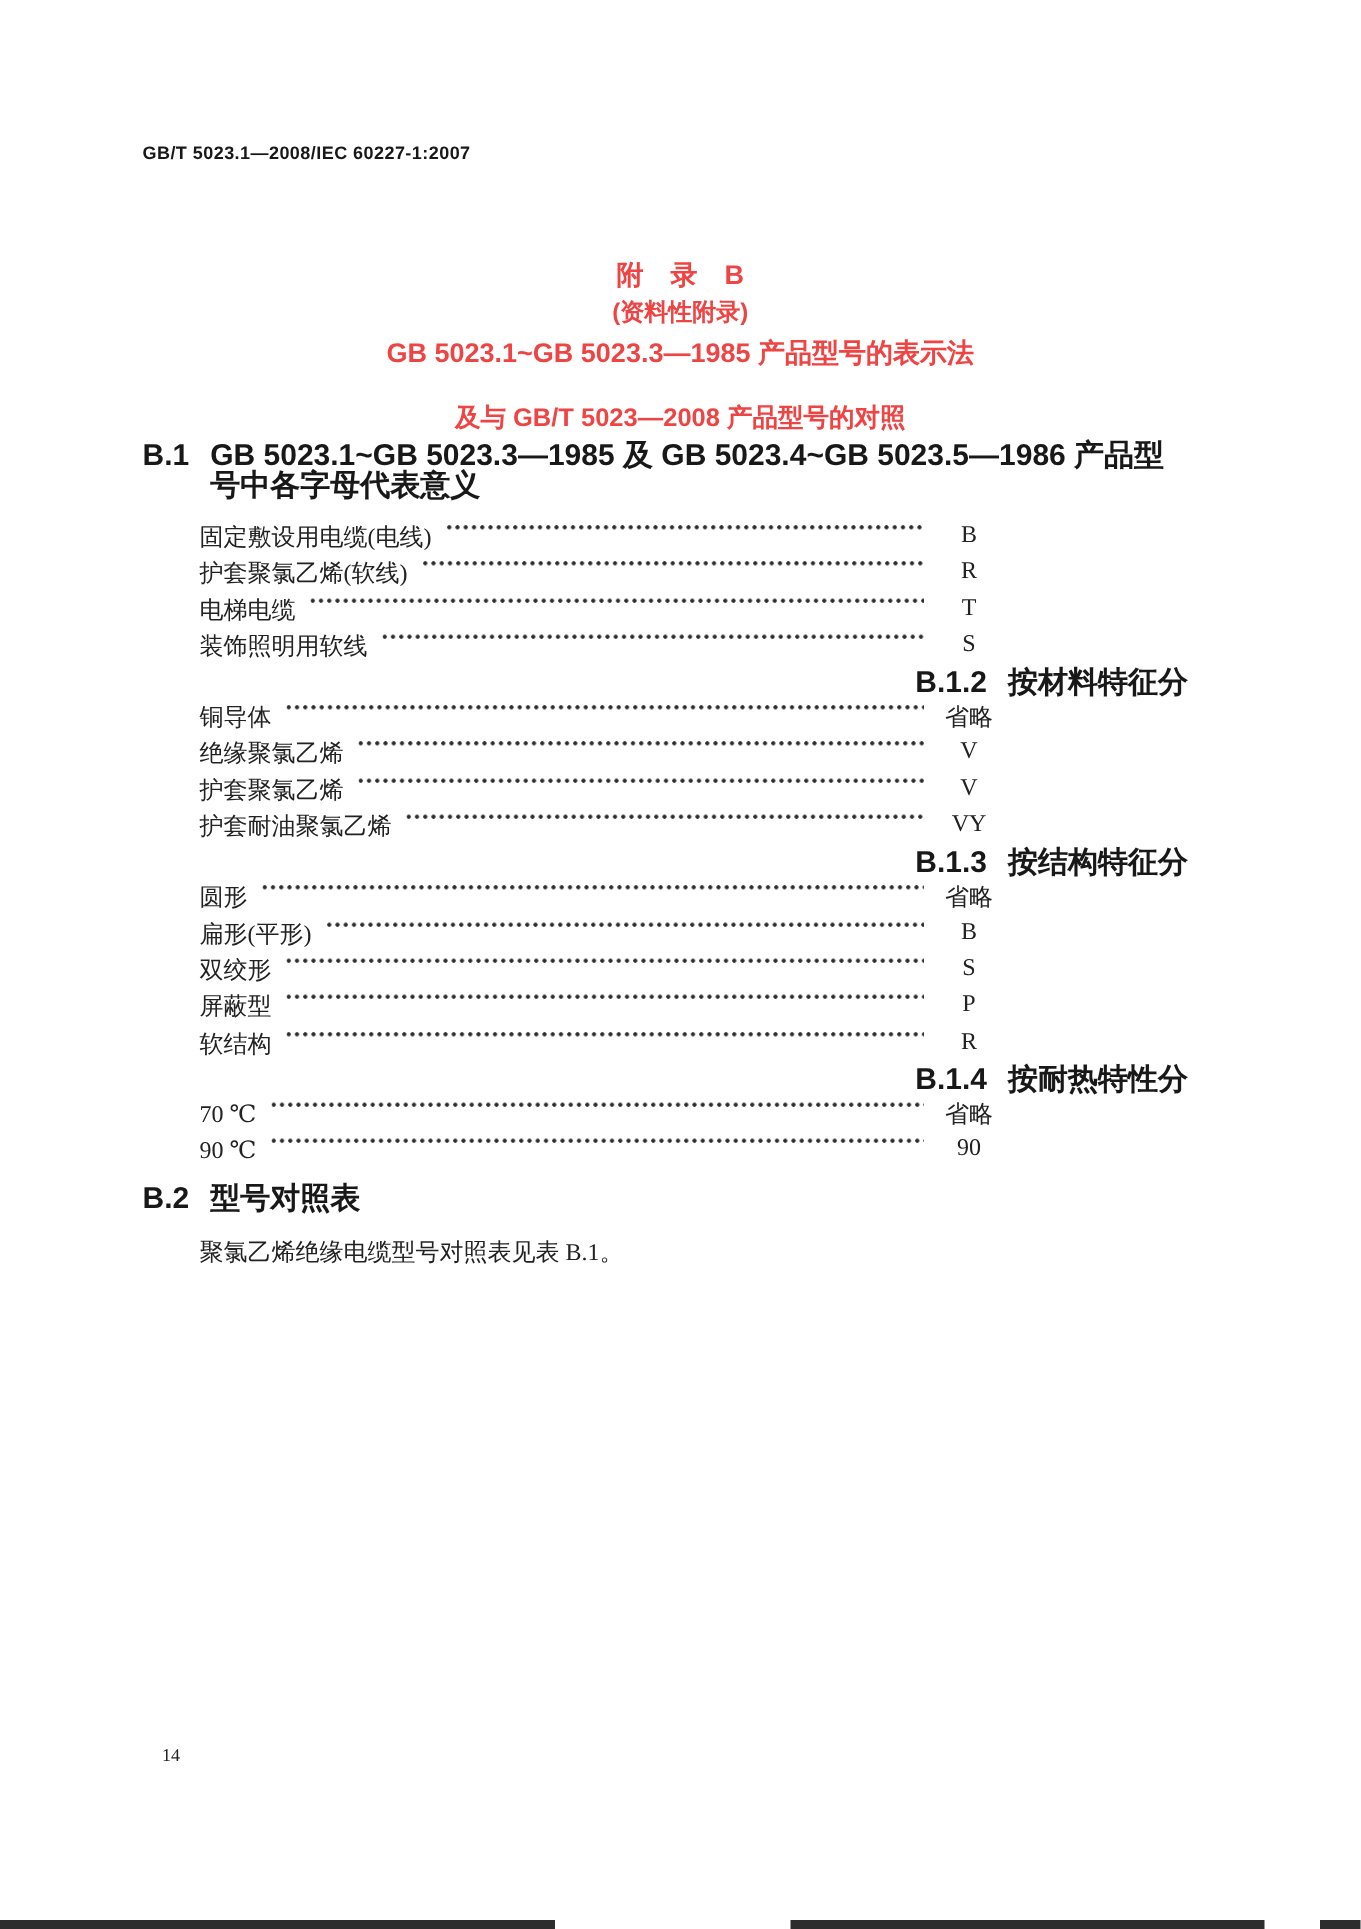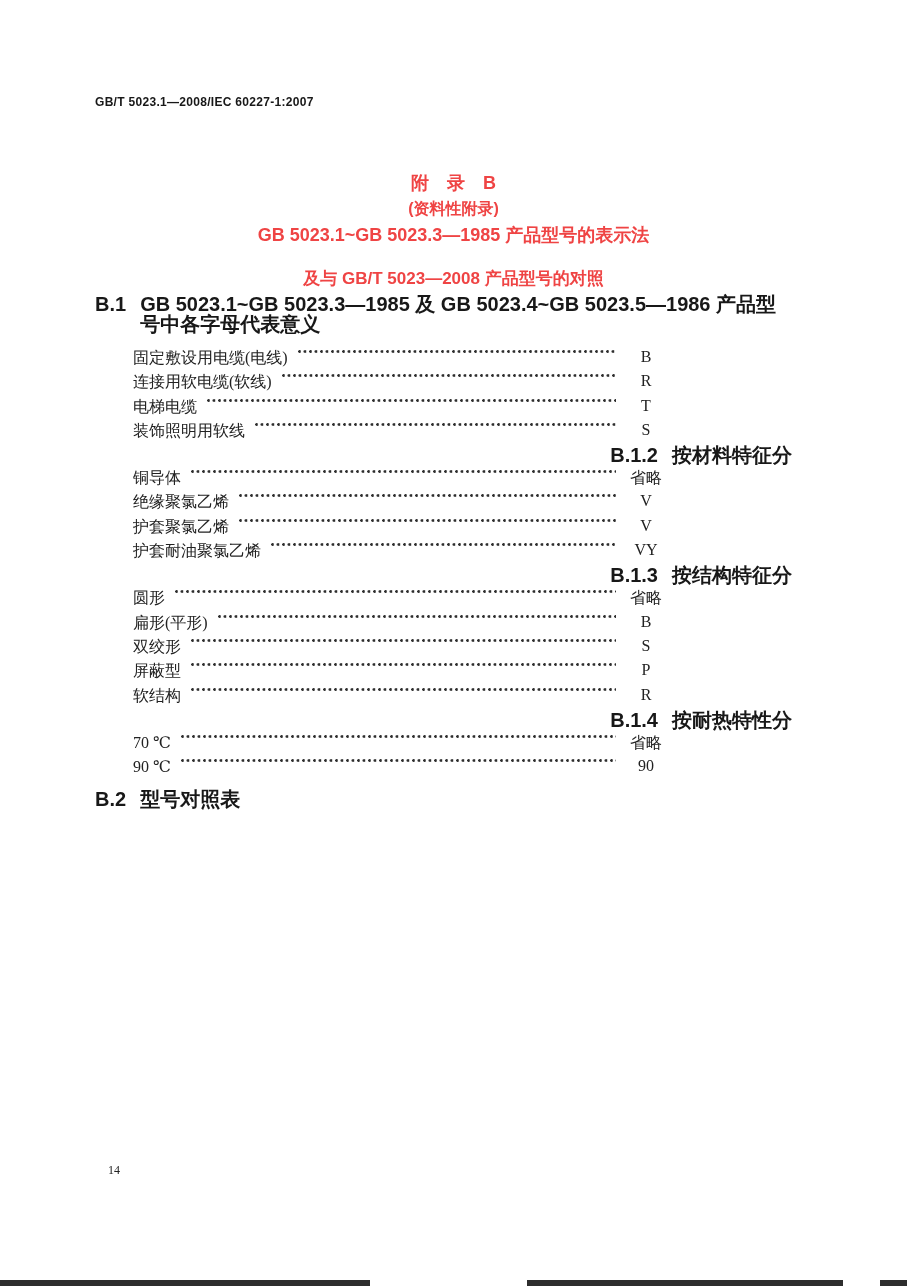--- a/index.html
+++ b/index.html
@@ -89,21 +89,21 @@
     <span class="txt">GB 5023.1~GB 5023.3—1985 及 GB 5023.4~GB 5023.5—1986 产品型号中各字母代表意义</span>
   </div>
 
   <div class="rows">
     <div class="row">
       <span class="lbl">固定敷设用电缆(电线)</span>
       <span class="dots"></span>
       <span class="code">B</span>
     </div>
     <div class="row">
-      <span class="lbl">连接用软电缆(软线)</span>
+      <span class="lbl">护套聚氯乙烯(软线)</span>
       <span class="dots"></span>
       <span class="code">R</span>
     </div>
     <div class="row">
       <span class="lbl">电梯电缆</span>
       <span class="dots"></span>
       <span class="code">T</span>
     </div>
     <div class="row">
       <span class="lbl">装饰照明用软线</span>
@@ -185,20 +185,21 @@
       <span class="lbl">90 ℃</span>
       <span class="dots"></span>
       <span class="code">90</span>
     </div>
   </div>
 
   <div class="sec-heading h-b2">
     <span class="num">B.2</span>
     <span class="txt">型号对照表</span>
   </div>
+  <div class="b2-paragraph">聚氯乙烯绝缘电缆型号对照表见表 B.1。</div>
 
 </div>
 
 <div class="page-number">14</div>
 
 <div class="scan-bar s1"></div>
 <div class="scan-bar s2"></div>
 <div class="scan-bar s3"></div>
 
 </body></html>

